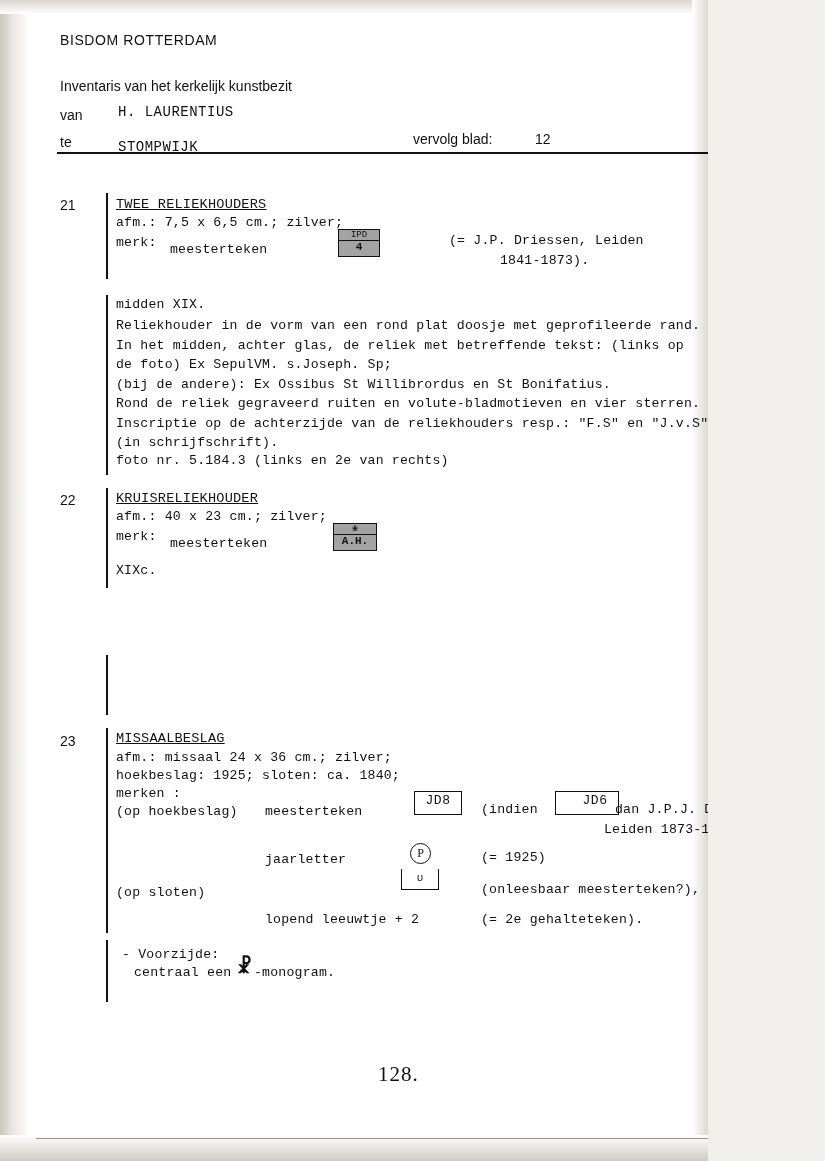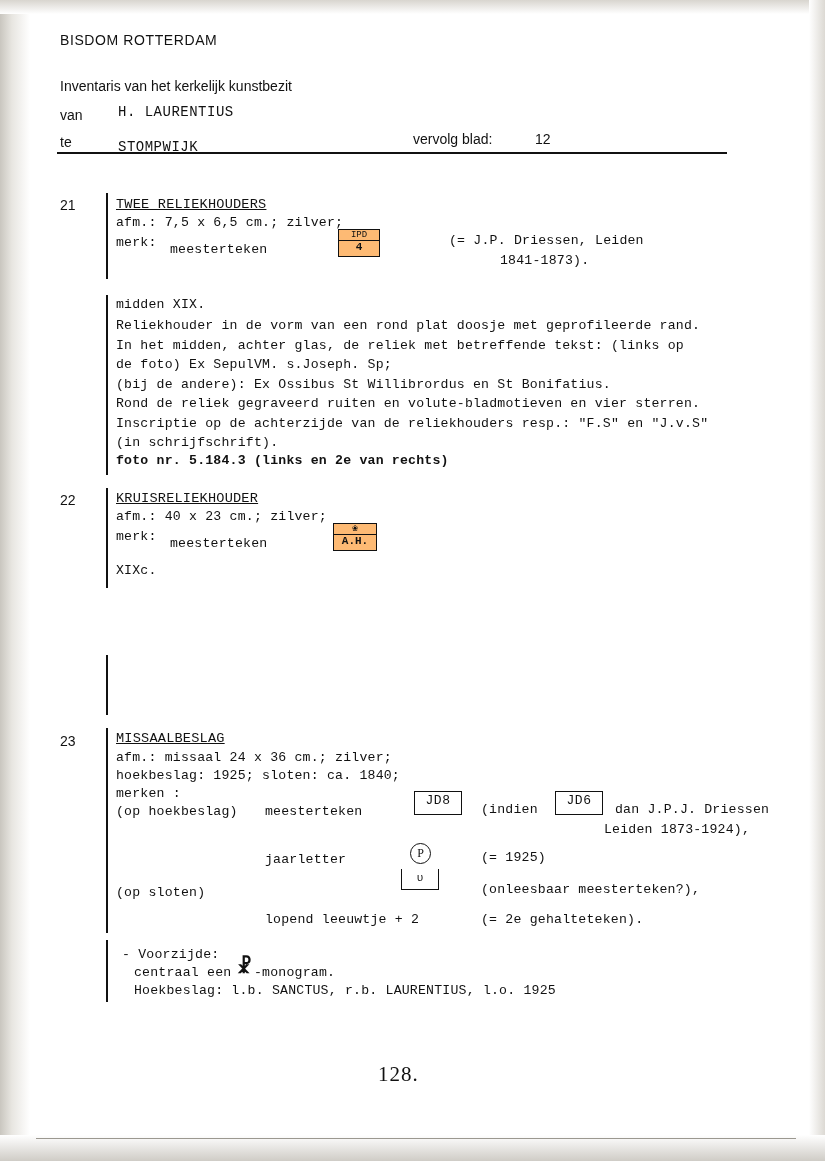--- a/index.html
+++ b/index.html
@@ -2,21 +2,21 @@
 <html><head>
 <meta charset="utf-8">
 <style>
   html, body {
     margin: 0;
     padding: 0;
     background: #f0efec;
   }
   .page {
     position: relative;
-    width: 825px;
+    width: 708px;
     height: 1161px;
     background: #ffffff;
     overflow: hidden;
     font-family: "Liberation Sans", sans-serif;
     color: #111;
   }
   
   .edge-left {
     position: absolute;
     left: 0; top: 0;
@@ -87,21 +87,21 @@
     line-height: 18px;
     white-space: pre;
     letter-spacing: 0.2px;
   }
   .ul {
     text-decoration: underline;
   }
   .mark-box {
     position: absolute;
     border: 1.6px solid #111;
-    background: #fdba74;
+    background: #a3a3a3;
     font-family: "Liberation Mono", monospace;
     text-align: center;
     color: #111;
   }
   .mark-box .top {
     font-size: 9px;
     line-height: 10px;
     border-bottom: 1.4px solid #111;
   }
   .mark-box .bot {
@@ -203,21 +203,21 @@
   <div class="blk" style="left:116px; top:296px;">midden XIX.</div>
 
   <div class="blk" style="left:116px; top:316px; line-height:19.5px;">Reliekhouder in de vorm van een rond plat doosje met geprofileerde rand.
 In het midden, achter glas, de reliek met betreffende tekst: (links op
 de foto) Ex SepulVM. s.Joseph. Sp;
 (bij de andere): Ex Ossibus St Willibrordus en St Bonifatius.
 Rond de reliek gegraveerd ruiten en volute-bladmotieven en vier sterren.
 Inscriptie op de achterzijde van de reliekhouders resp.: "F.S" en "J.v.S"
 (in schrijfschrift).</div>
 
-  <div class="blk" style="left:116px; top:452px;font-weight:bold;">foto nr. 5.184.3 (links en 2e van rechts)</div>
+  <div class="blk" style="left:116px; top:452px;">foto nr. 5.184.3 (links en 2e van rechts)</div>
 
   <div class="num" style="left:60px; top:492px;">22</div>
   <div class="blk ul" style="left:116px; top:490px; font-size:13.6px;">KRUISRELIEKHOUDER</div>
   <div class="blk" style="left:116px; top:508px;">afm.: 40 x 23 cm.; zilver;</div>
   <div class="blk" style="left:116px; top:528px;">merk:</div>
   <div class="blk" style="left:170px; top:535px;">meesterteken</div>
 
   <div class="mark-box" style="left:333px; top:523px; width:42px; height:26px;">
     <div class="top" style="font-size:10px;">❀</div>
     <div class="bot">A.H.</div>
@@ -230,35 +230,34 @@
   <div class="num" style="left:60px; top:733px;text-align:right;">23</div>
   <div class="blk ul" style="left:116px; top:730px; font-size:13.6px;">MISSAALBESLAG</div>
   <div class="blk" style="left:116px; top:749px;">afm.: missaal 24 x 36 cm.; zilver;</div>
   <div class="blk" style="left:116px; top:767px;">hoekbeslag: 1925; sloten: ca. 1840;</div>
   <div class="blk" style="left:116px; top:785px;">merken :</div>
 
   <div class="blk" style="left:116px; top:803px;">(op hoekbeslag)</div>
   <div class="blk" style="left:265px; top:803px;">meesterteken</div>
   <div class="mark-simple" style="left:414px; top:791px; width:46px; height:22px;">JD8</div>
   <div class="blk" style="left:481px; top:801px;">(indien</div>
-  <div class="mark-simple" style="left:555px; top:791px; width:46px; height:22px;">JD6</div>
+  <div class="mark-simple" style="left:555px; top:791px; width:46px; height:22px;padding-left:16px;">JD6</div>
   <div class="blk" style="left:615px; top:801px;">dan J.P.J. Driessen</div>
   <div class="blk" style="left:604px; top:821px;">Leiden 1873-1924),</div>
 
   <div class="blk" style="left:265px; top:851px;">jaarletter</div>
   <div class="circle-mark" style="left:410px; top:843px;">P</div>
   <div class="blk" style="left:481px; top:849px;">(= 1925)</div>
 
   <div class="blk" style="left:116px; top:884px;">(op sloten)</div>
   <div class="u-mark" style="left:401px; top:869px;">ᴜ</div>
   <div class="blk" style="left:481px; top:881px;">(onleesbaar meesterteken?),</div>
 
   <div class="blk" style="left:265px; top:911px;">lopend leeuwtje + 2</div>
   <div class="blk" style="left:481px; top:911px;">(= 2e gehalteteken).</div>
 
   <div class="blk" style="left:122px; top:946px;">- Voorzijde:</div>
   <div class="blk" style="left:134px; top:964px;">centraal een</div>
   <div class="chi-rho" style="left:237px; top:955px;">☧</div>
   <div class="blk" style="left:254px; top:964px;">-monogram.</div>
-  <div class="blk" style="left:134px; top:982px;">Hoekbeslag: l.b. SANCTUS, r.b. LAURENTIUS, l.o. 1925</div>
 
   <div class="pagenum">128.</div>
 </div>
 
 </body></html>

